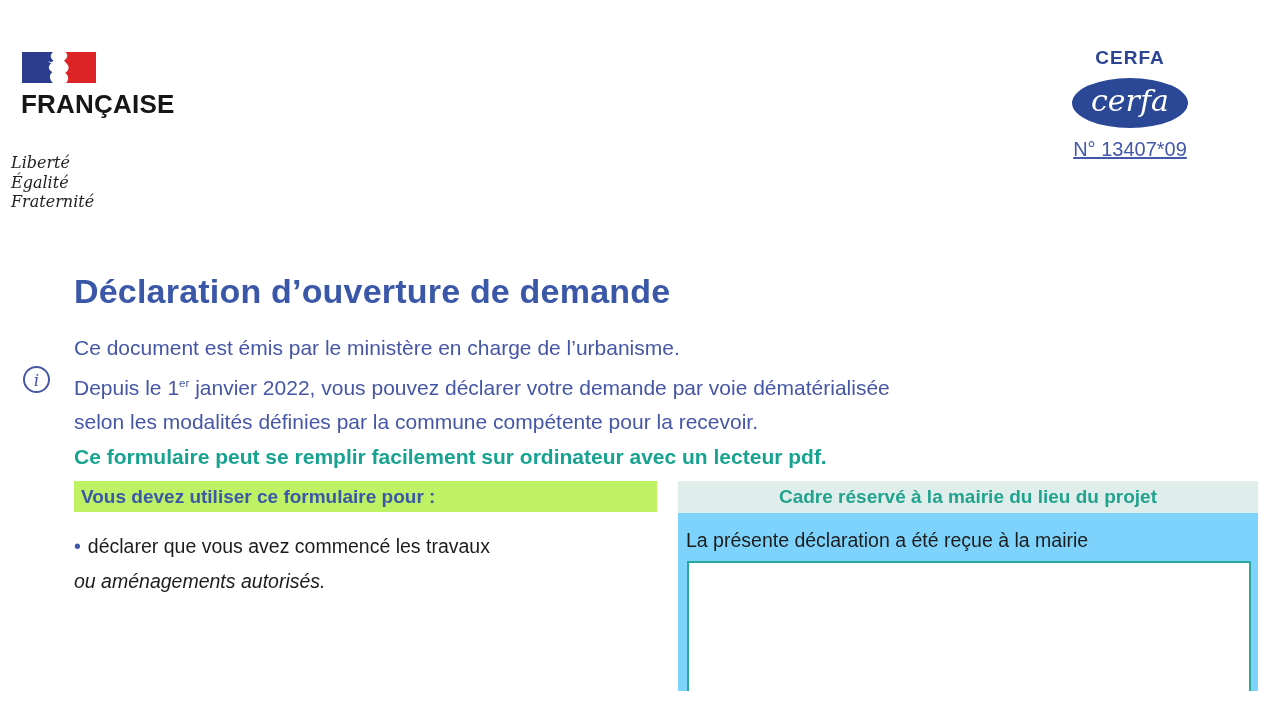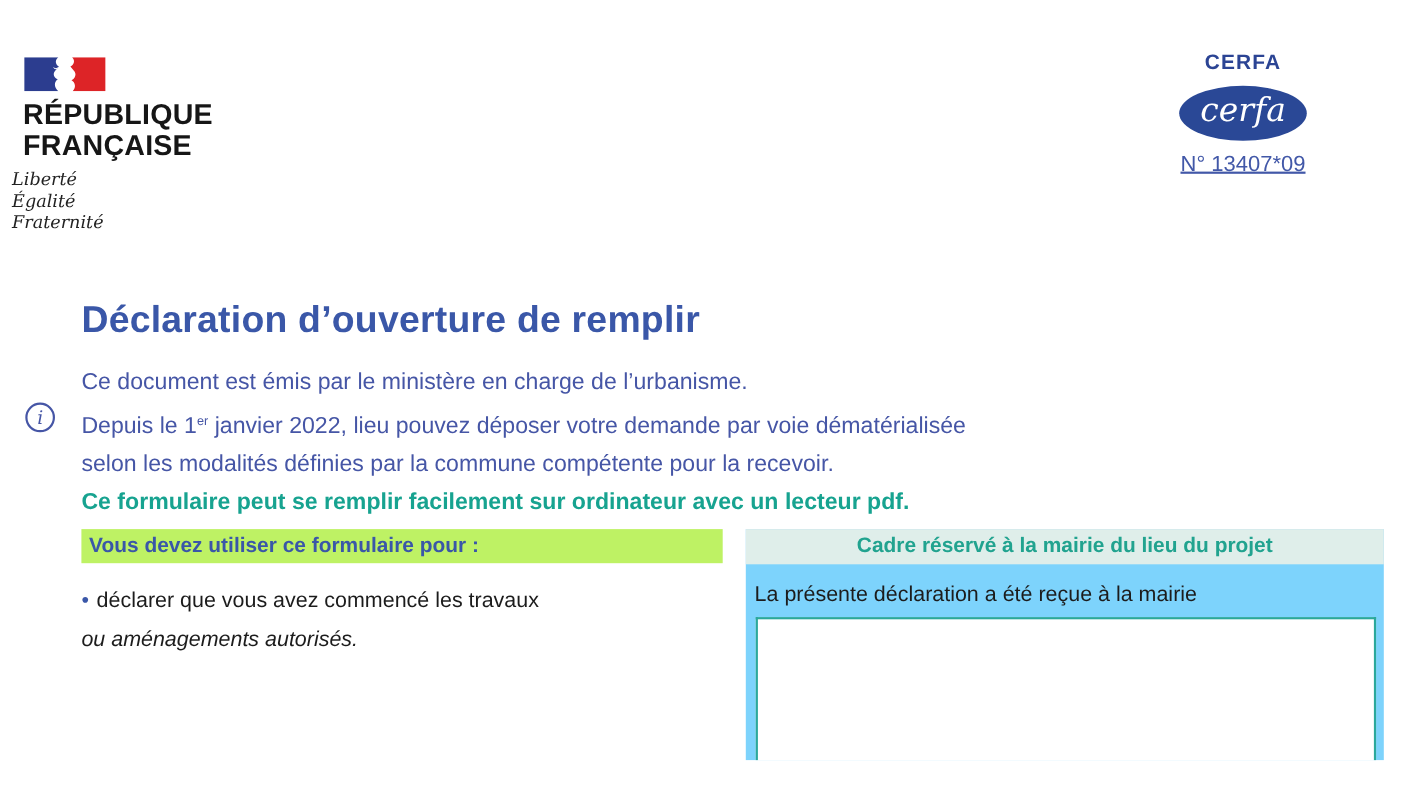--- a/index.html
+++ b/index.html
@@ -55,47 +55,46 @@
 
 <svg class="abs flag-svg" viewBox="0 0 74 31" xmlns="http://www.w3.org/2000/svg">
   <path d="M0 0 H31 C27.5 3 28.5 6.5 31.5 8.5 L28 12.5 C25.5 15.5 27.5 19 30.5 20
            C26.5 23 27.5 27.5 31 31 H0 Z" fill="#2c3d8f"></path>
   <path d="M43.5 0 H74 V31 H44 C47.5 27.5 46.5 23 43 21 C46.5 19 48 15 45 12
            L42 8.5 C45.5 6.5 46.5 3 43.5 0 Z" fill="#dd2427"></path>
   <path d="M26 9 q3 2 5 0 q-2 4 -5 0 Z" fill="#ffffff"></path>
 </svg>
 
 <div class="abs rf-name">
-  <div>RÉPUBLIQUE</div>
   <div>FRANÇAISE</div>
 </div>
 
 <div class="abs rf-motto">
   <div>Liberté</div>
   <div>Égalité</div>
   <div>Fraternité</div>
 </div>
 
 <div class="abs cerfa-col">
   <div class="cerfa-label">CERFA</div>
   <div class="cerfa-ellipse">
     <span>cerfa</span>
   </div>
   <div class="cerfa-number">N° 13407*09</div>
 </div>
 
-<h1 class="abs page-title">Déclaration d’ouverture de remplir</h1>
+<h1 class="abs page-title">Déclaration d’ouverture de demande</h1>
 
 <div class="abs info-icon">
   <span>i</span>
 </div>
 
 <div class="abs intro">
   <div>Ce document est émis par le ministère en charge de l’urbanisme.</div>
-  <div><span>Depuis le 1</span><sup>er</sup><span> janvier 2022, lieu pouvez déposer votre demande par voie dématérialisée</span></div>
+  <div><span>Depuis le 1</span><sup>er</sup><span> janvier 2022, vous pouvez déclarer votre demande par voie dématérialisée</span></div>
   <div>selon les modalités définies par la commune compétente pour la recevoir.</div>
   <div class="highlight">Ce formulaire peut se remplir facilement sur ordinateur avec un lecteur pdf.</div>
 </div>
 
 <div class="abs col-left">
   <div class="col-left-header">Vous devez utiliser ce formulaire pour :</div>
   <div class="bullet">
     <span class="dot">•</span><span>déclarer que vous avez commencé les travaux</span>
     <span class="line2">ou aménagements autorisés.</span>
   </div>

